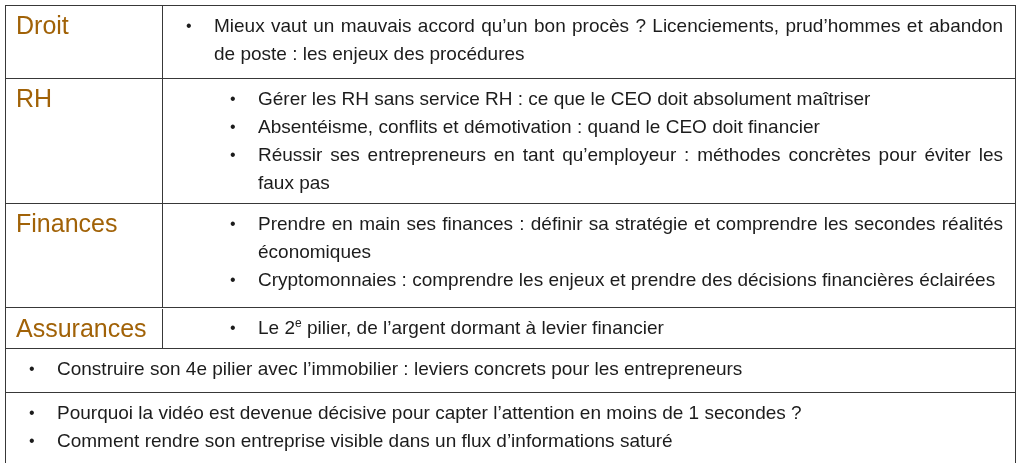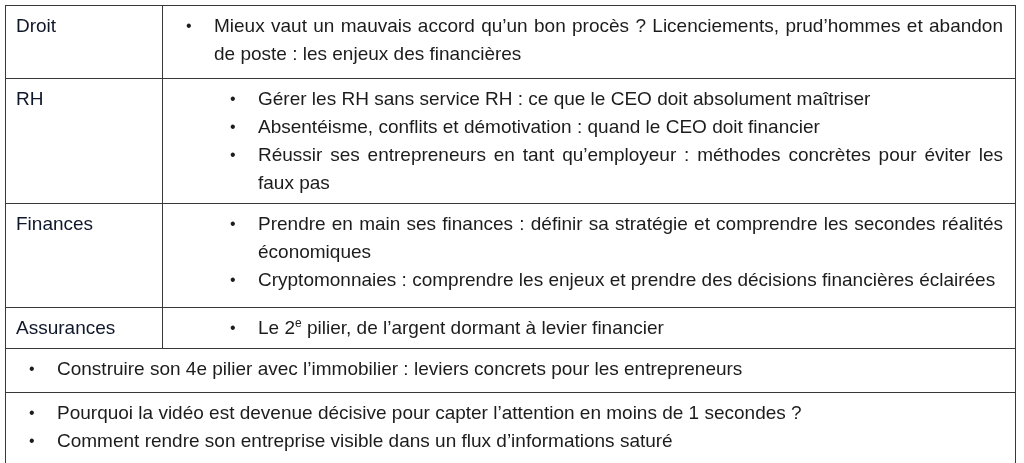--- a/index.html
+++ b/index.html
@@ -25,23 +25,23 @@
   }
   .trow + .trow {
     border-top: 1px solid #383838;
     gap: 44px;
   }
   .cat-cell {
     width: 157px;
     flex: 0 0 157px;
     border-right: 1px solid #383838;
     padding: 6px 20px 6px 10px;
-    font-size: 19px;
+    font-size: 25px;
     line-height: 27px;
-    color: #0f172a;
+    color: #a16207;
   }
   .items-cell {
     flex: 1 1 auto;
     padding: 6px 12px 6px 20px;
     min-width: 0;
   }
   .list-item {
     display: flex;
     align-items: flex-start;
   }
@@ -63,37 +63,37 @@
   }
   .item-text sup {
     font-size: 12px;
     line-height: 0;
     vertical-align: super;
   }
   
   .row-droit      { min-height: 72px; }
   .row-rh         { min-height: 116px; }
   .row-finances   { min-height: 104px; }
-  .row-assurances { min-height: 40px; }
+  .row-assurances { min-height: 40px; align-items: center; }
   .row-immobilier { min-height: 44px; }
   .row-marketing  { min-height: 74px; }
 </style>
 </head>
 <body>
 
 <div class="doc-table">
 
   <div class="trow row-droit">
     <div class="cat-cell">
       <span>Droit</span>
     </div>
     <div class="items-cell">
       <div class="list-item">
         <span class="bullet">•</span>
-        <span class="item-text">Mieux vaut un mauvais accord qu’un bon procès ? Licenciements, prud’hommes et abandon de poste : les enjeux des financières</span>
+        <span class="item-text">Mieux vaut un mauvais accord qu’un bon procès ? Licenciements, prud’hommes et abandon de poste : les enjeux des procédures</span>
       </div>
     </div>
   </div>
 
   <div class="trow row-rh">
     <div class="cat-cell">
       <span>RH</span>
     </div>
     <div class="items-cell">
       <div class="list-item">

